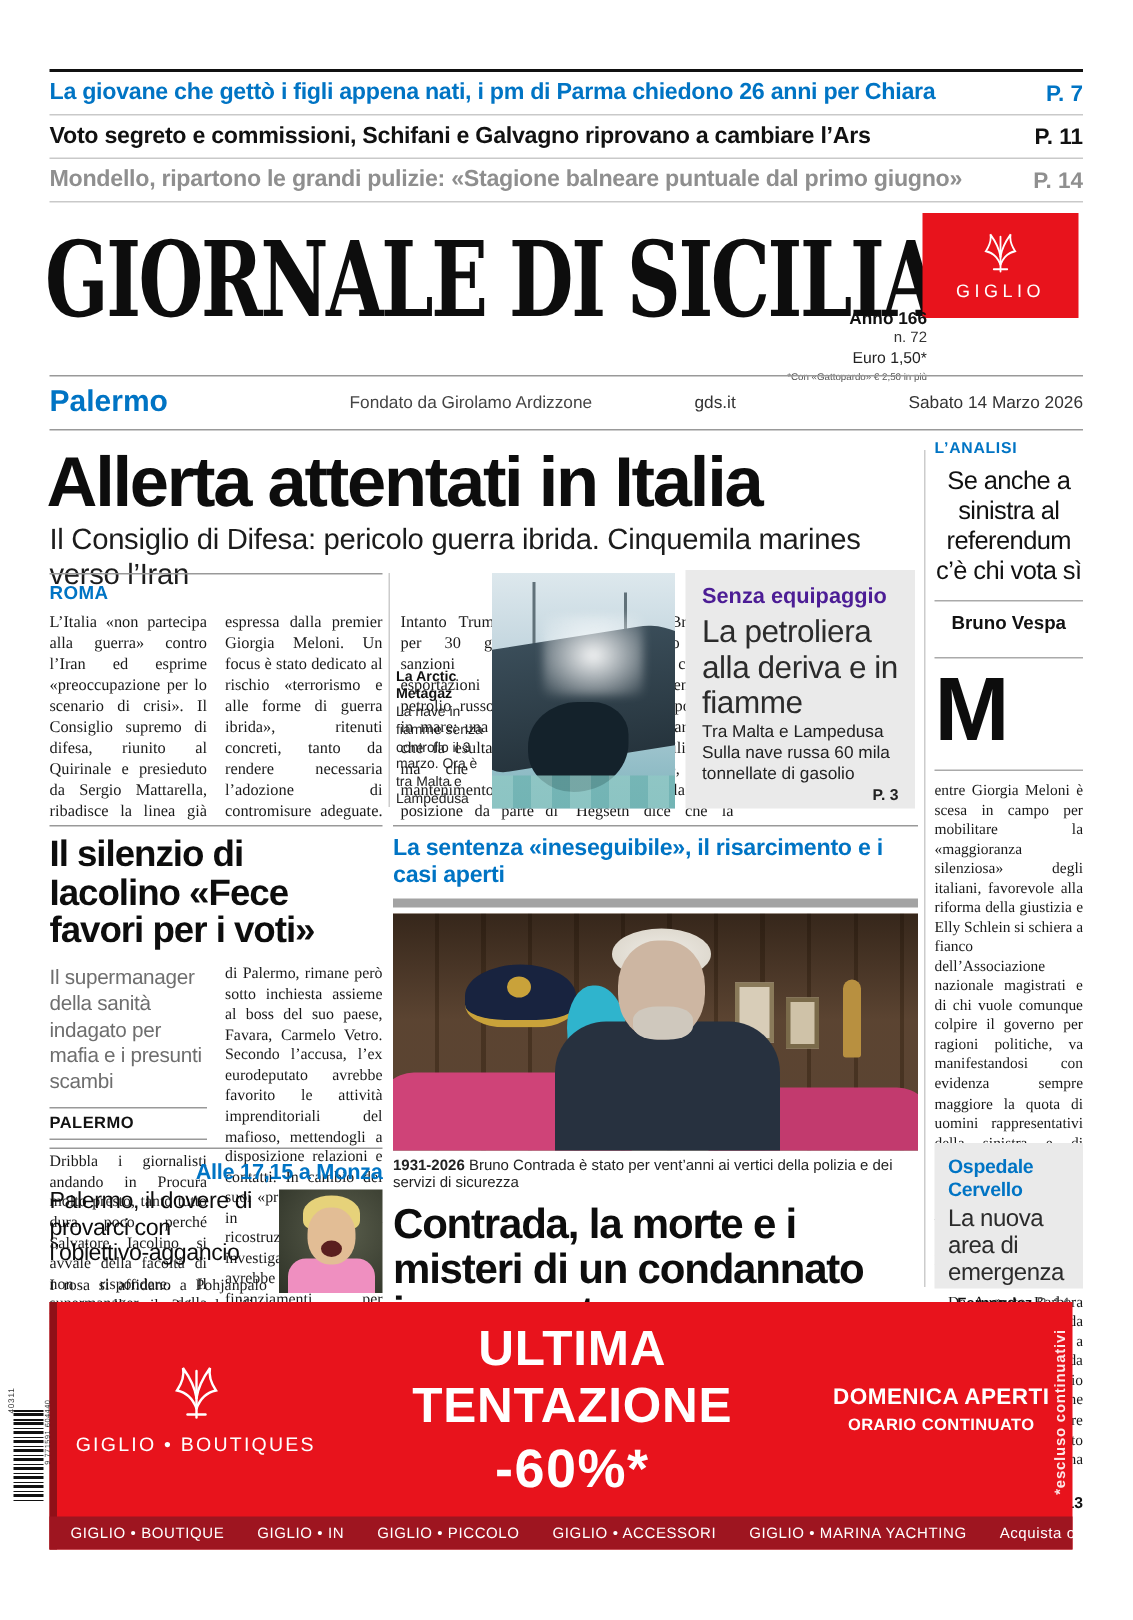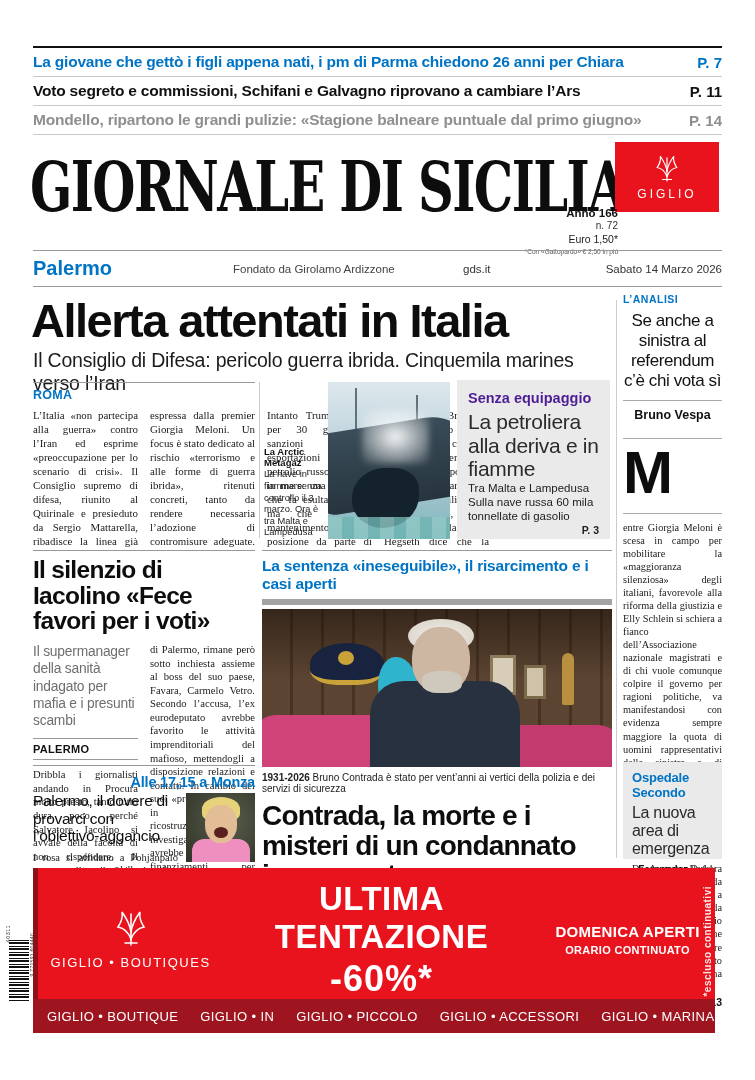--- a/index.html
+++ b/index.html
@@ -142,21 +142,21 @@
   .ad-brand { width:185px; display:flex; flex-direction:column; align-items:center; gap:6px; }
   .ad-brand .bt { font-size:13px; letter-spacing:1.5px; font-weight:400; }
   .ad-center { flex:1; text-align:center; }
   .ad-center .t1 { font-size:33px; font-weight:bold; letter-spacing:0.5px; }
   .ad-center .t2 { font-size:19px; font-weight:bold; margin-top:4px; letter-spacing:0.5px; }
   .ad-center .t3 { font-size:36px; font-weight:bold; margin-top:2px; letter-spacing:1px; }
   .ad-right { width:175px; text-align:center; }
   .ad-right .r1 { font-size:15px; font-weight:bold; letter-spacing:0.3px; }
   .ad-right .r2 { font-size:11px; font-weight:bold; margin-top:4px; letter-spacing:0.3px; }
   .ad-vert { position:absolute; right:2px; top:18px; writing-mode:vertical-rl; transform:rotate(180deg); color:rgba(255,255,255,0.9); font-size:10px; font-weight:bold; letter-spacing:0.5px; }
-  .ad-strip { position:absolute; left:-5px; bottom:0; width:calc(100% + 5px); height:34px; background:#9e1520; display:flex; align-items:center; color:#fff; font-size:13px; letter-spacing:0.4px; padding:0 14px; gap:0; }
+  .ad-strip { position:absolute; left:-5px; bottom:0; width:calc(100% + 5px); height:22px; background:#9e1520; display:flex; align-items:center; color:#fff; font-size:10px; letter-spacing:0.4px; padding:0 14px; gap:0; }
   .ad-strip .store { margin-right:22px; white-space:nowrap; }
   .ad-strip .online { margin-left:auto; white-space:nowrap; }
 
   
   .barcode { position:absolute; left:7px; top:925px; width:24px; height:86px; }
   .bc-stripes { position:absolute; left:2px; top:14px; width:20px; height:62px; background:repeating-linear-gradient(0deg,#111 0 1px,transparent 1px 3px, #111 3px 5px, transparent 5px 6px); }
   .bc-num { position:absolute; left:-2px; top:0; writing-mode:vertical-rl; transform:rotate(180deg); font-size:5.5px; color:#333; letter-spacing:0.5px; }
   .bc-ean { position:absolute; right:-4px; top:8px; writing-mode:vertical-rl; transform:rotate(180deg); font-size:5px; color:#333; letter-spacing:0.3px; }
 
   .flower { display:block; }
@@ -286,21 +286,21 @@
     <div class="author">Bruno Vespa</div>
     <div class="rule"></div>
     <div class="dropcap">M</div>
     <div class="rule"></div>
     <div class="serif-body">entre Giorgia Meloni è scesa in campo per mobilitare la «maggioranza silenziosa» degli italiani, favorevole alla riforma della giustizia e Elly Schlein si schiera a fianco dell’Associazione nazionale magistrati e di chi vuole comunque colpire il governo per ragioni politiche, va manifestandosi con evidenza sempre maggiore la quota di uomini rappresentativi della sinistra e di opinionisti autorevoli con il cuore a sinistra che si espongono a votare Sì, pur votando contro il governo Meloni alle prossime elezioni politiche.</div>
     <div class="serif-body p2">Da Augusto Barbera a Sabino Cassese, da Marco Minniti a Giuliano Pisapia, da Paolo Mieli ad Antonio Polito. Schlein sostiene giustamente che da tre anni il maggiore partito della sinistra italiana ha cambiato strada.</div>
     <div class="more">segue a P. 13</div>
   </div>
 
   <div class="cervello">
-    <div class="kick">Ospedale Secondo</div>
+    <div class="kick">Ospedale Cervello</div>
     <div class="title">La nuova area di emergenza</div>
     <div class="by"><b>Fernandez</b> <span class="pg">P. 14</span></div>
   </div>
 
   <div class="monza">
     <div class="kick">Alle 17,15 a Monza</div>
     <div class="inner">
       <div class="txt">
         <h3>Palermo, il dovere di provarci con l’obiettivo-aggancio</h3>
         <div class="body">I rosa si affidano a Pohjanpalo per cancellare il -3 in classifica rispetto ai brianzoli.</div>

